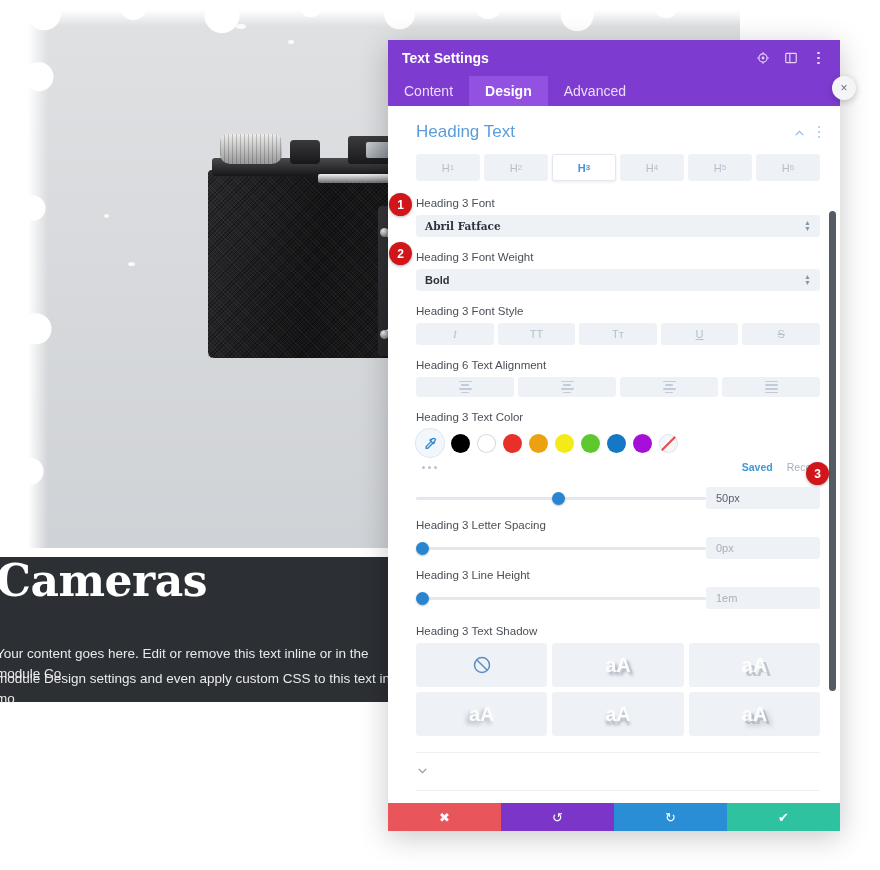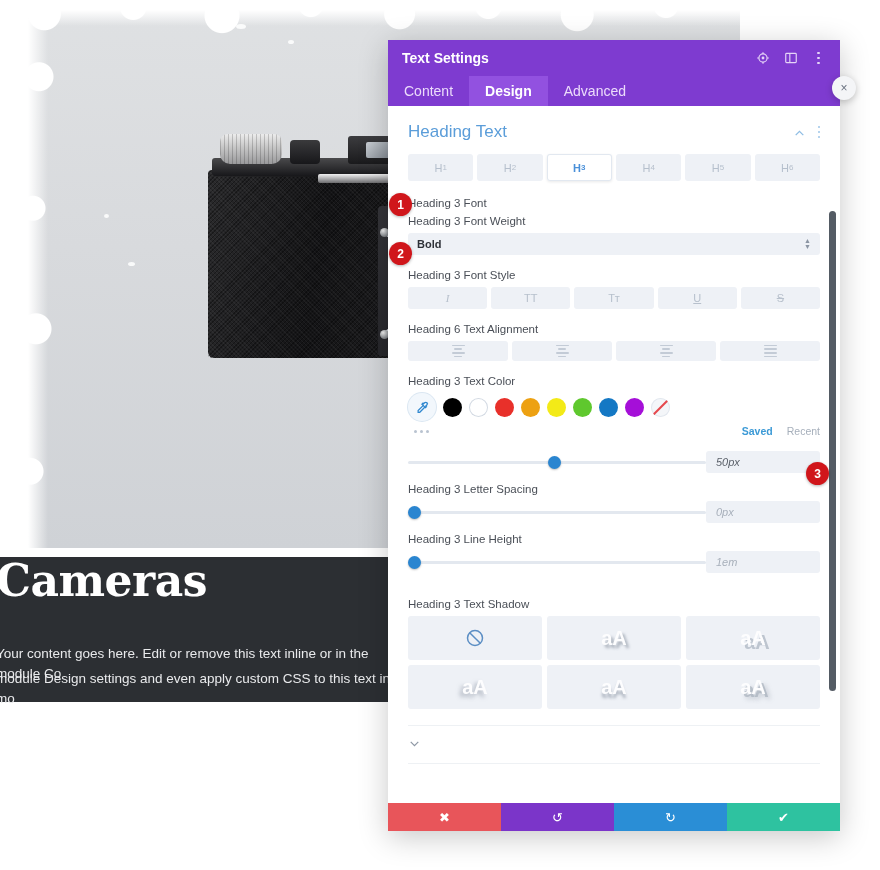--- a/index.html
+++ b/index.html
@@ -152,21 +152,21 @@
   .dots-v i { width:2.5px; height:2.5px; border-radius:50%; background:#e5d4f7; display:block; }
 
   .tabs-bar { height:30px; background:#7e3bd0; display:flex; flex:0 0 auto; }
   .tab {
     padding:0 16px; height:30px; line-height:30px; color:#ecdcfb;
     font-size:14px; cursor:pointer; font-weight:normal;
   }
   .tab.active { background:#9251e0; color:#ffffff; font-weight:bold; }
 
   .modal-body { flex:1 1 auto; position:relative; overflow:hidden; background:#fff; }
-  .scroll-area { position:absolute; inset:0; padding:0 20px 0 20px; }
+  .scroll-area { position:absolute; inset:0; padding:0 20px 0 28px; }
 
   .section-title-row {
     display:flex; align-items:center; padding:16px 0 12px 0;
   }
   .section-title { flex:1; color:#5b9dd9; font-size:17px; }
   .sec-ico { color:#7fb3e0; display:flex; align-items:center; gap:12px; }
   .chev-up { width:13px; height:13px; }
   .dots-v.light i { background:#9ec6e8; }
 
   
@@ -221,21 +221,21 @@
   }
   .color-meta { display:flex; align-items:center; margin:2px 0 14px 0; }
   .dots-h { display:flex; gap:3px; margin-left:6px; }
   .dots-h i { width:3px; height:3px; border-radius:50%; background:#b9c3d0; display:block; }
   .meta-tabs { margin-left:auto; display:flex; gap:14px; font-size:10.5px; }
   .meta-tabs .on { color:#3c9ad6; font-weight:bold; cursor:pointer; }
   .meta-tabs .off { color:#a6afbb; cursor:pointer; }
 
   
   .slider-block { margin-bottom:10px; }
-  .slider-row { display:flex; align-items:center; gap:0;font-style:italic; }
+  .slider-row { display:flex; align-items:center; gap:0; }
   .track-wrap { flex:1; position:relative; height:14px; display:flex; align-items:center; cursor:pointer; }
   .track { width:100%; height:3px; background:#e3e8ef; border-radius:2px; }
   .knob {
     position:absolute; width:13px; height:13px; border-radius:50%;
     background:#2a85d0; box-shadow:0 1px 2px rgba(0,0,0,.25); cursor:grab;
   }
   .num-box {
     width:114px; height:22px; background:#eef1f6; border-radius:3px;
     display:flex; align-items:center; padding:0 10px;
     font-size:11px; color:#5c626b; flex:0 0 auto;
@@ -420,20 +420,24 @@
               <span>H</span>
               <sub>5</sub>
             </div>
           <div class="hlevel">
               <span>H</span>
               <sub>6</sub>
             </div>
         </div>
 
         <div class="field-label">Heading 3 Font</div>
+        <div class="select-box">
+          <span class="select-val serif">Abril Fatface</span>
+          <span class="updown">▲<br>▼</span>
+        </div>
 
         <div class="field-label">Heading 3 Font Weight</div>
         <div class="select-box">
           <span class="select-val bold">Bold</span>
           <span class="updown">▲<br>▼</span>
         </div>
 
         <div class="field-label">Heading 3 Font Style</div>
         <div class="btn-row">
           <div class="style-btn" style="font-style:italic;font-family:'Liberation Serif',serif;">I</div>
@@ -534,21 +538,21 @@
           <div class="field-label">Heading 3 Line Height</div>
           <div class="slider-row">
             <div class="track-wrap">
               <div class="track"></div>
               <div class="knob" style="left:0%"></div>
             </div>
             <div class="num-box muted">1em</div>
           </div>
         </div>
 
-        <div class="field-label" style="margin-top:25px;">Heading 3 Text Shadow</div>
+        <div class="field-label" style="margin-top:16px;">Heading 3 Text Shadow</div>
         <div class="shadow-grid">
           <div class="shadow-cell">
             <span class="ban-ico">
               <svg width="20" height="20" viewBox="0 0 24 24" fill="none" stroke="#5b8ec4" stroke-width="1.8">
                   <circle cx="12" cy="12" r="9"></circle>
                   <path d="M5.6 5.6l12.8 12.8"></path>
                 </svg>
             </span>
           </div>
           <div class="shadow-cell">

